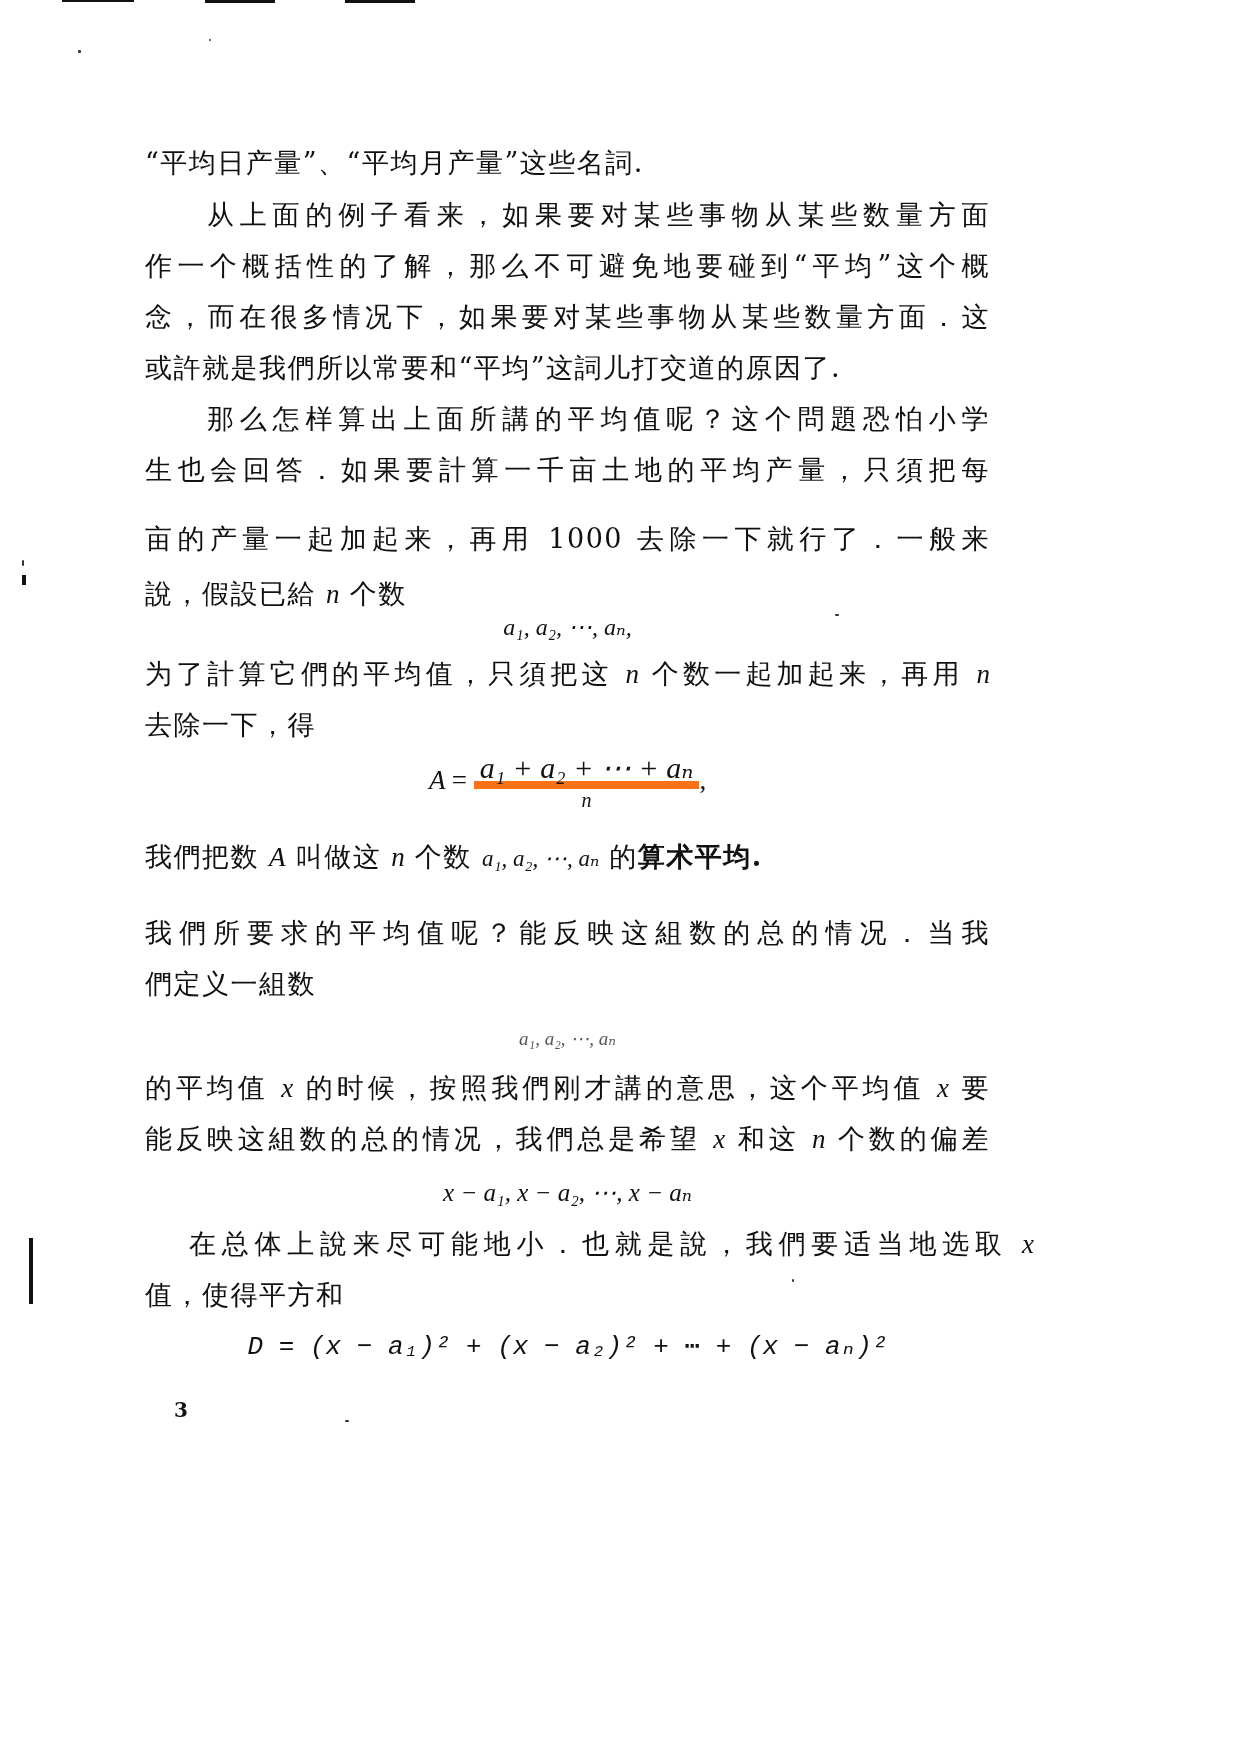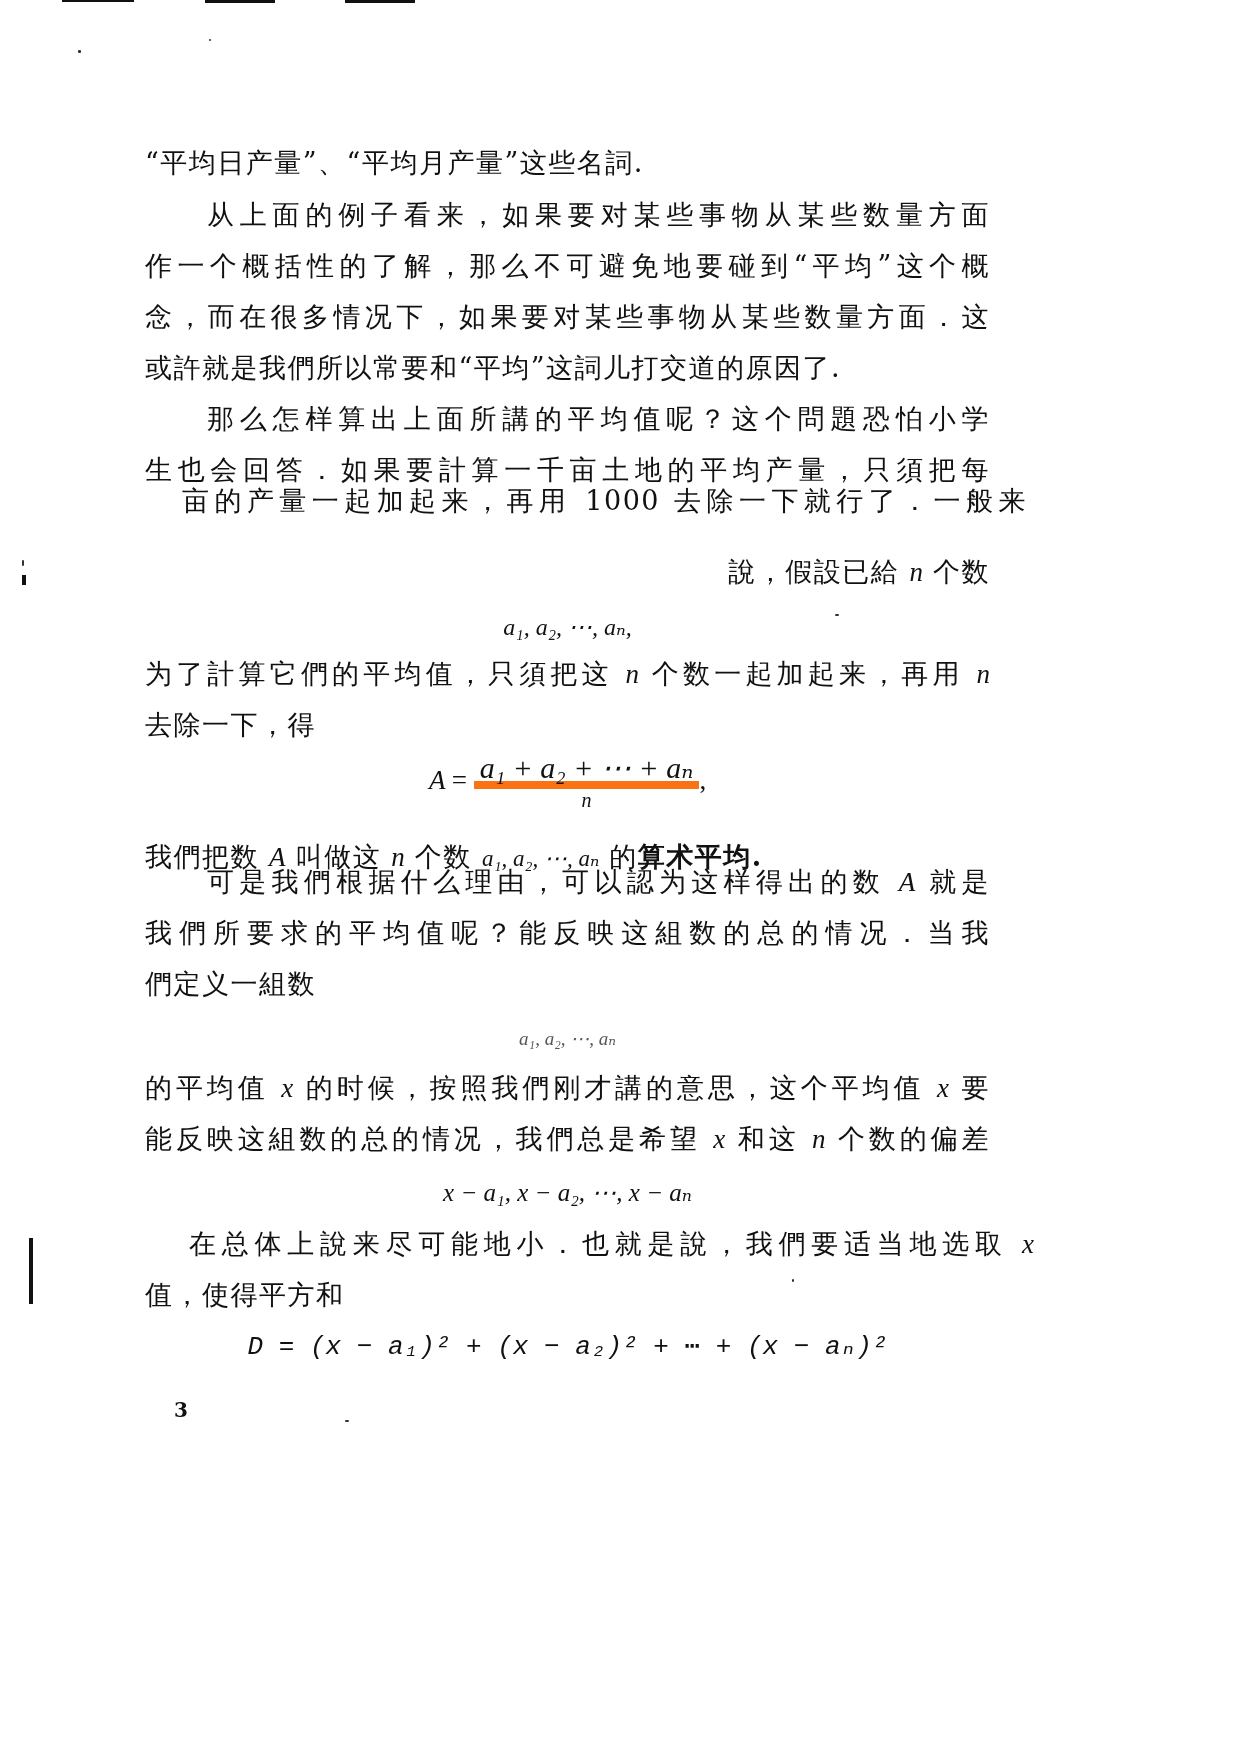--- a/index.html
+++ b/index.html
@@ -51,22 +51,22 @@
 
   <div class="line just" style="top:146px;left:145px;width:550px;text-align:left;text-align-last:left;">“平均日产量”、“平均月产量”这些名詞.</div>
 
   <div class="line just indent" style="top:198px;">从上面的例子看来，如果要对某些事物从某些数量方面</div>
   <div class="line just" style="top:249px;">作一个概括性的了解，那么不可避免地要碰到“平均”这个概</div>
   <div class="line just" style="top:300px;">念，而在很多情况下，如果要对某些事物从某些数量方面．这</div>
   <div class="line" style="top:351px;">或許就是我們所以常要和“平均”这詞儿打交道的原因了.</div>
 
   <div class="line just indent" style="top:402px;">那么怎样算出上面所講的平均值呢？这个問題恐怕小学</div>
   <div class="line just" style="top:453px;">生也会回答．如果要計算一千亩土地的平均产量，只須把每</div>
-  <div class="line just" style="top:484px;margin-left:37px;">亩的产量一起加起来，再用 1000 去除一下就行了．一般来</div>
-  <div class="line" style="top:555px;text-align:right;">
+  <div class="line just" style="top:522px;">亩的产量一起加起来，再用 1000 去除一下就行了．一般来</div>
+  <div class="line" style="top:577px;">
     <span>說，假設已給 </span><span class="math">n</span><span> 个数</span>
   </div>
 
   <div class="line center math" style="top:610px;font-size:24px;">a₁, a₂, ⋯, aₙ,</div>
 
   <div class="line just" style="top:657px;">
     <span>为了計算它們的平均值，只須把这 </span><span class="math">n</span><span> 个数一起加起来，再用 </span><span class="math">n</span>
   </div>
   <div class="line" style="top:708px;">去除一下，得</div>
 
@@ -76,23 +76,20 @@
     <span class="frac">
       <span class="num">a₁ + a₂ + ⋯ + aₙ</span>
       <span class="den">n</span>
     </span><span class="up">,</span>
   </div>
 
   <div class="line" style="top:812px;margin-top:28px;">
     <span>我們把数 </span><span class="math">A</span><span> 叫做这 </span><span class="math">n</span><span> 个数 </span><span class="math" style="font-size:23px;">a₁, a₂, ⋯, aₙ</span><span> 的</span><span class="bold">算术平均.</span>
   </div>
 
-  <div class="line just indent" style="top:865px;">
-    <span>可是我們根据什么理由，可以認为这样得出的数 </span><span class="math">A</span><span> 就是</span>
-  </div>
   <div class="line just" style="top:916px;">我們所要求的平均值呢？能反映这組数的总的情况．当我</div>
   <div class="line" style="top:967px;">們定义一組数</div>
 
   <div class="line center math" style="top:1022px;font-size:19px;color:#555;">a₁, a₂, ⋯, aₙ</div>
 
   <div class="line just" style="top:1071px;">
     <span>的平均值 </span><span class="math">x</span><span> 的时候，按照我們刚才講的意思，这个平均值 </span><span class="math">x</span><span> 要</span>
   </div>
   <div class="line just" style="top:1122px;">
     <span>能反映这組数的总的情况，我們总是希望 </span><span class="math">x</span><span> 和这 </span><span class="math">n</span><span> 个数的偏差</span>

